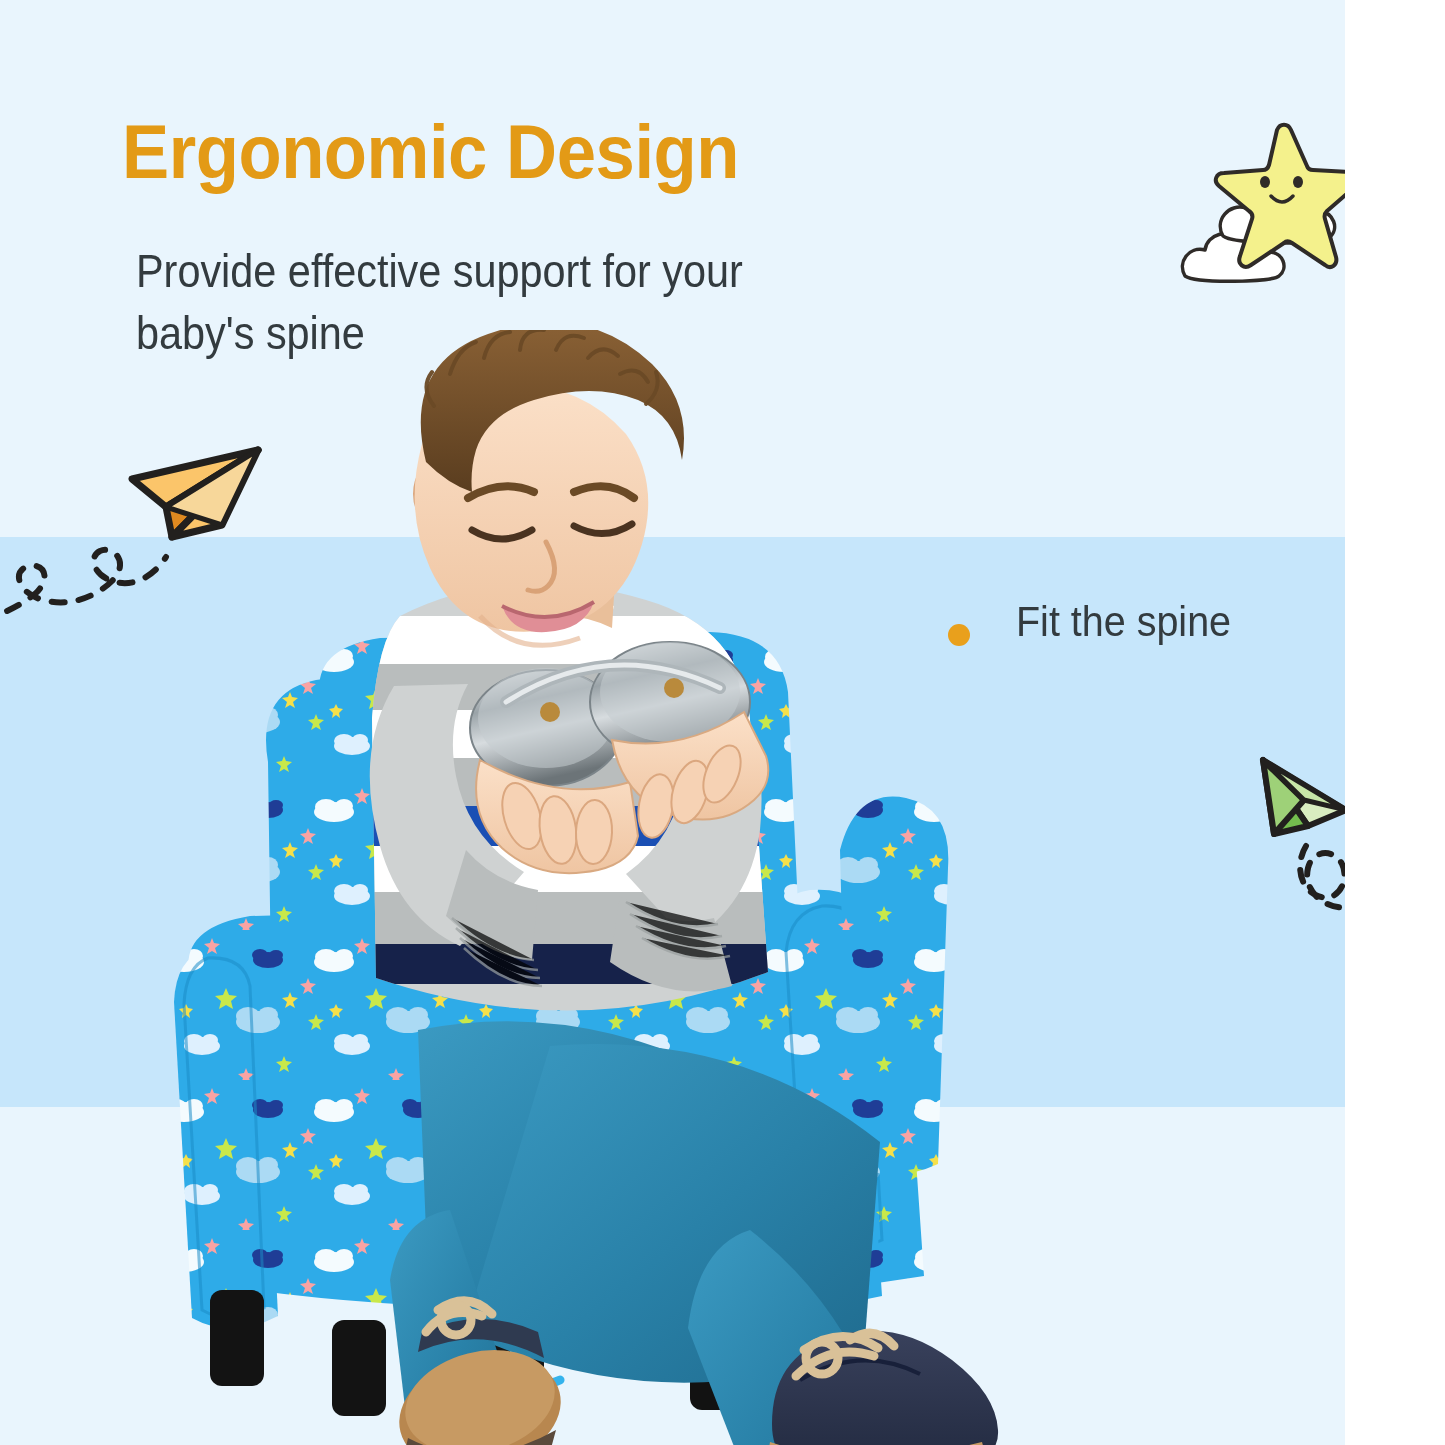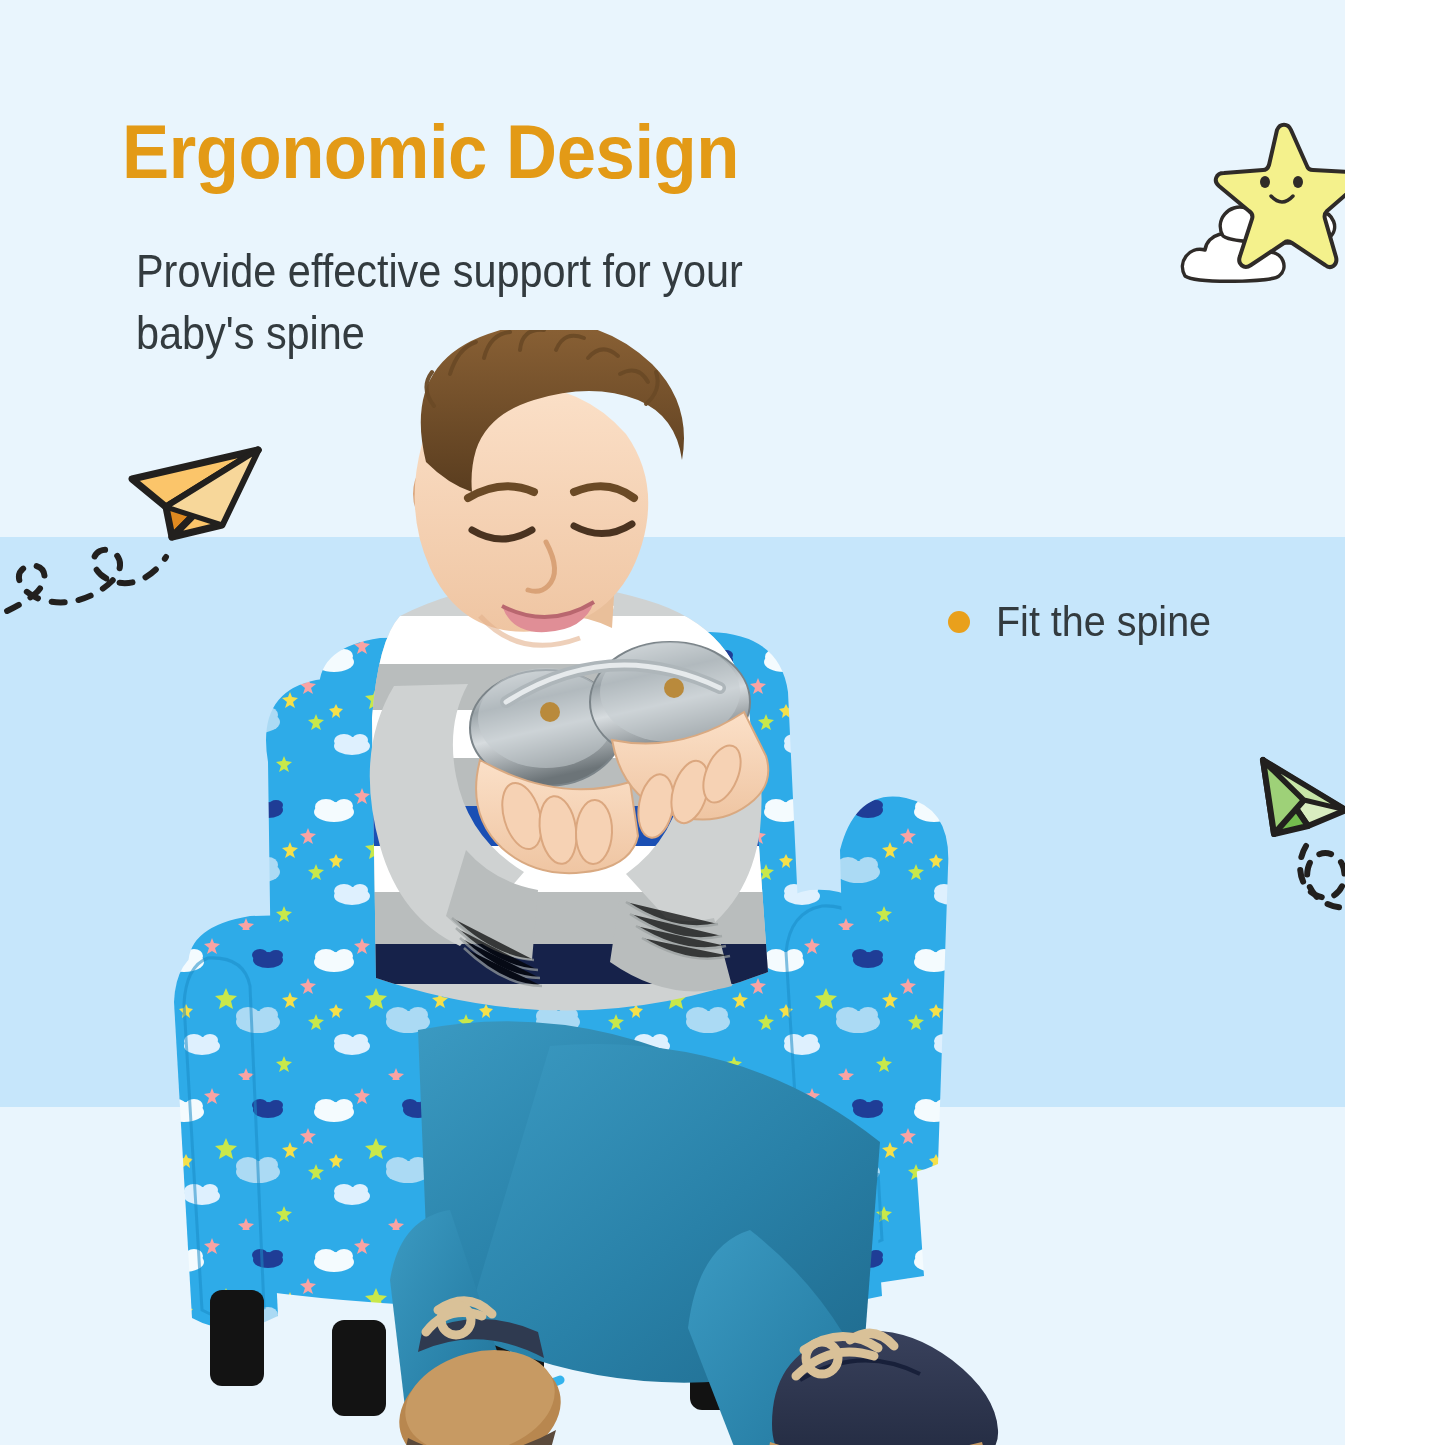--- a/index.html
+++ b/index.html
@@ -69,22 +69,23 @@
 
   
   .bullets {
     position: absolute;
     left: 948px;
     top: 598px;
     width: 470px;
   }
   .bullet-row {
     display: flex;
-    align-items: center;
+    align-items: flex-end;
     margin-bottom: 22px;
+    gap: 20px;
   }
   .bullet-dot {
     width: 22px;
     height: 22px;
     border-radius: 50%;
     background: #e9a01c;
     flex: 0 0 auto;
     margin-right: 26px;
   }
   .bullet-label {

